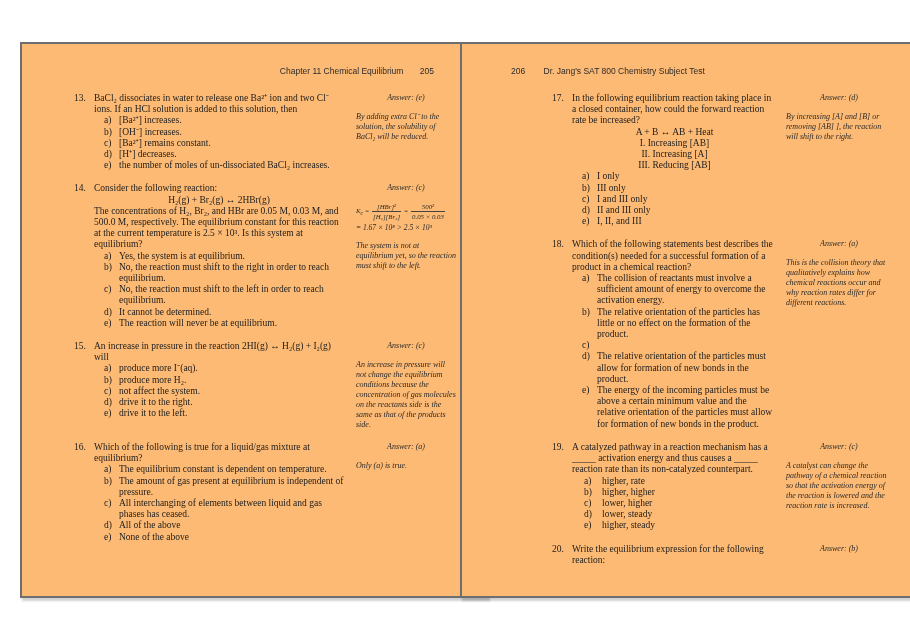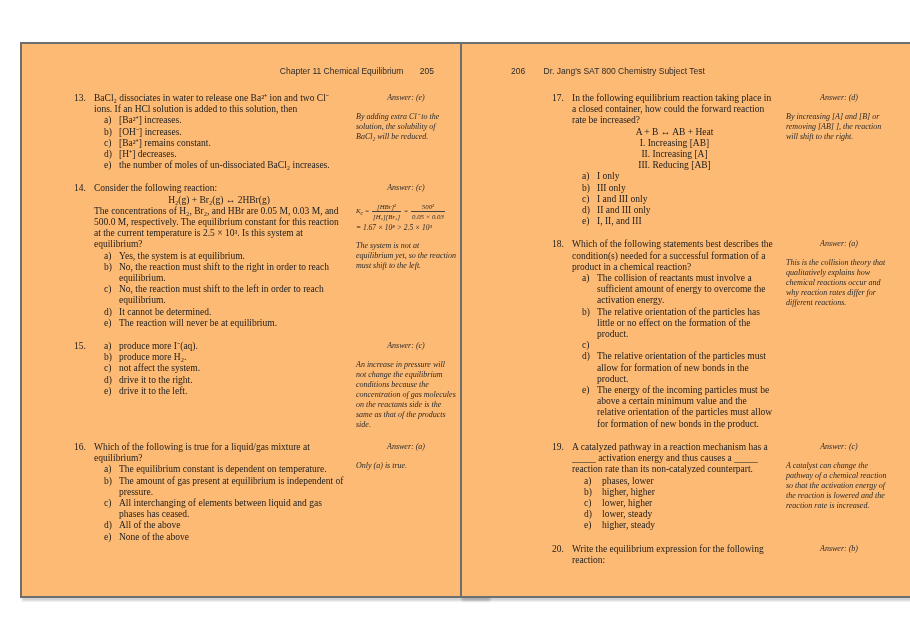--- a/index.html
+++ b/index.html
@@ -130,20 +130,21 @@
           <span class="frac"><span class="fn">500²</span><span class="fd">0.05 × 0.03</span></span>
           <div class="fres">= 1.67 × 10⁸ &gt; 2.5 × 10³</div>
         </div>
         <div class="note after">The system is not at equilibrium yet, so the reaction must shift to the left.</div>
       </div>
     </div>
 
     <div class="q">
       <div class="qnum">15.</div>
       <div class="qbody">
+        <div class="stem">An increase in pressure in the reaction 2HI(g) ↔ H₂(g) + I₂(g) will</div>
         <div class="choice">
             <span class="cl">a)</span>
             <span class="ct">produce more I⁻(aq).</span>
           </div>
         <div class="choice">
             <span class="cl">b)</span>
             <span class="ct">produce more H₂.</span>
           </div>
         <div class="choice">
             <span class="cl">c)</span>
@@ -269,21 +270,21 @@
         <div class="note">This is the collision theory that qualitatively explains how chemical reactions occur and why reaction rates differ for different reactions.</div>
       </div>
     </div>
 
     <div class="q">
       <div class="qnum">19.</div>
       <div class="qbody wide">
         <div class="stem">A catalyzed pathway in a reaction mechanism has a _____ activation energy and thus causes a _____ reaction rate than its non-catalyzed counterpart.</div>
         <div class="choice">
             <span class="cl">a)</span>
-            <span class="ct">phases, lower</span>
+            <span class="ct">higher, rate</span>
           </div>
         <div class="choice">
             <span class="cl">b)</span>
             <span class="ct">higher, higher</span>
           </div>
         <div class="choice">
             <span class="cl">c)</span>
             <span class="ct">lower, higher</span>
           </div>
         <div class="choice">

